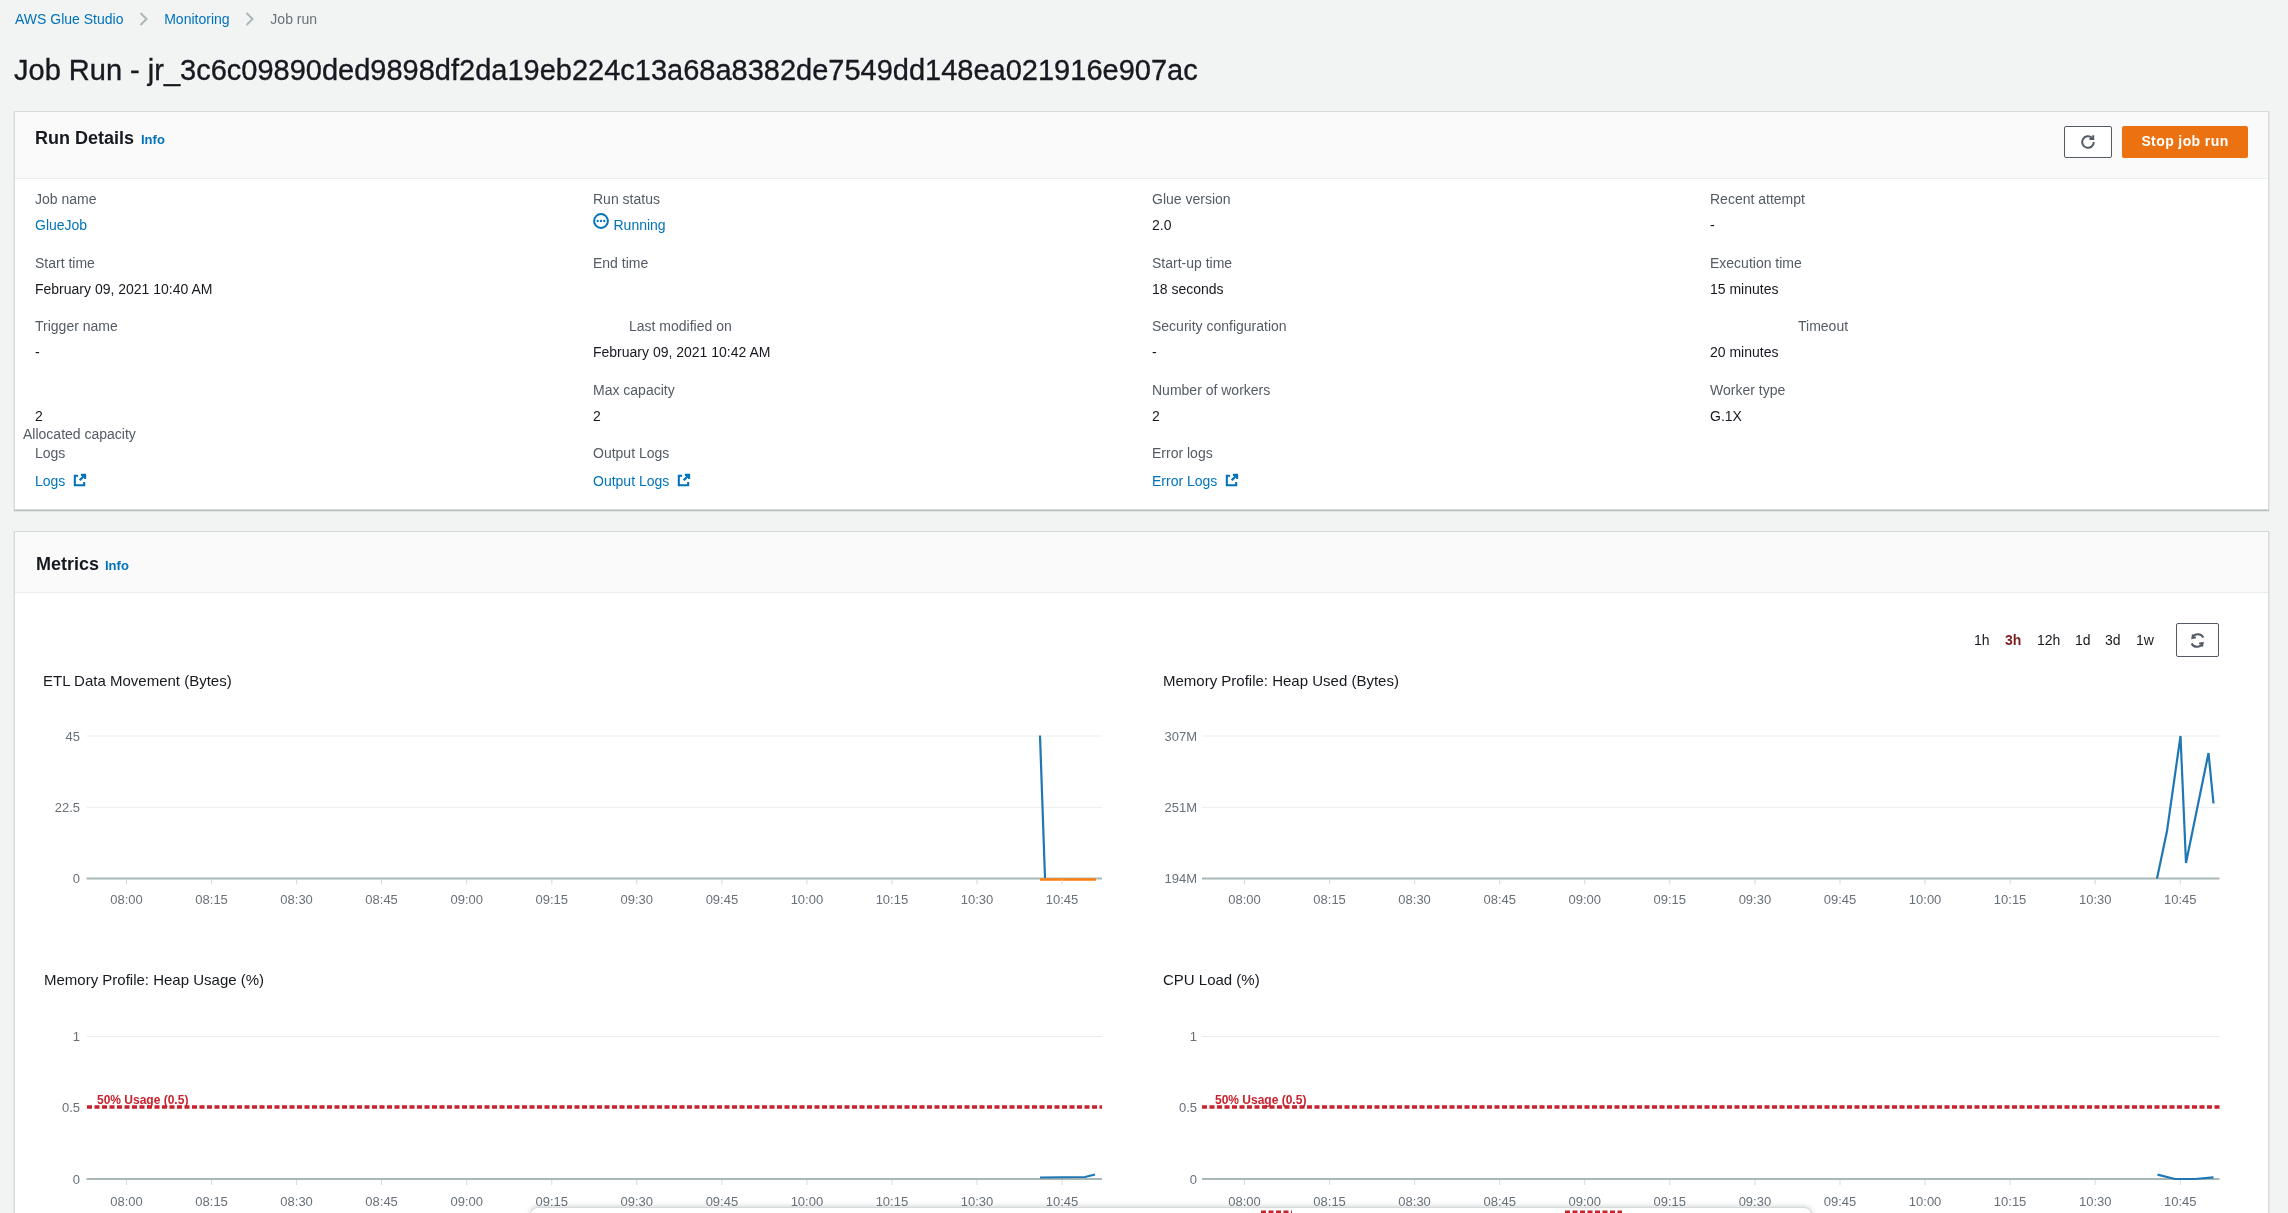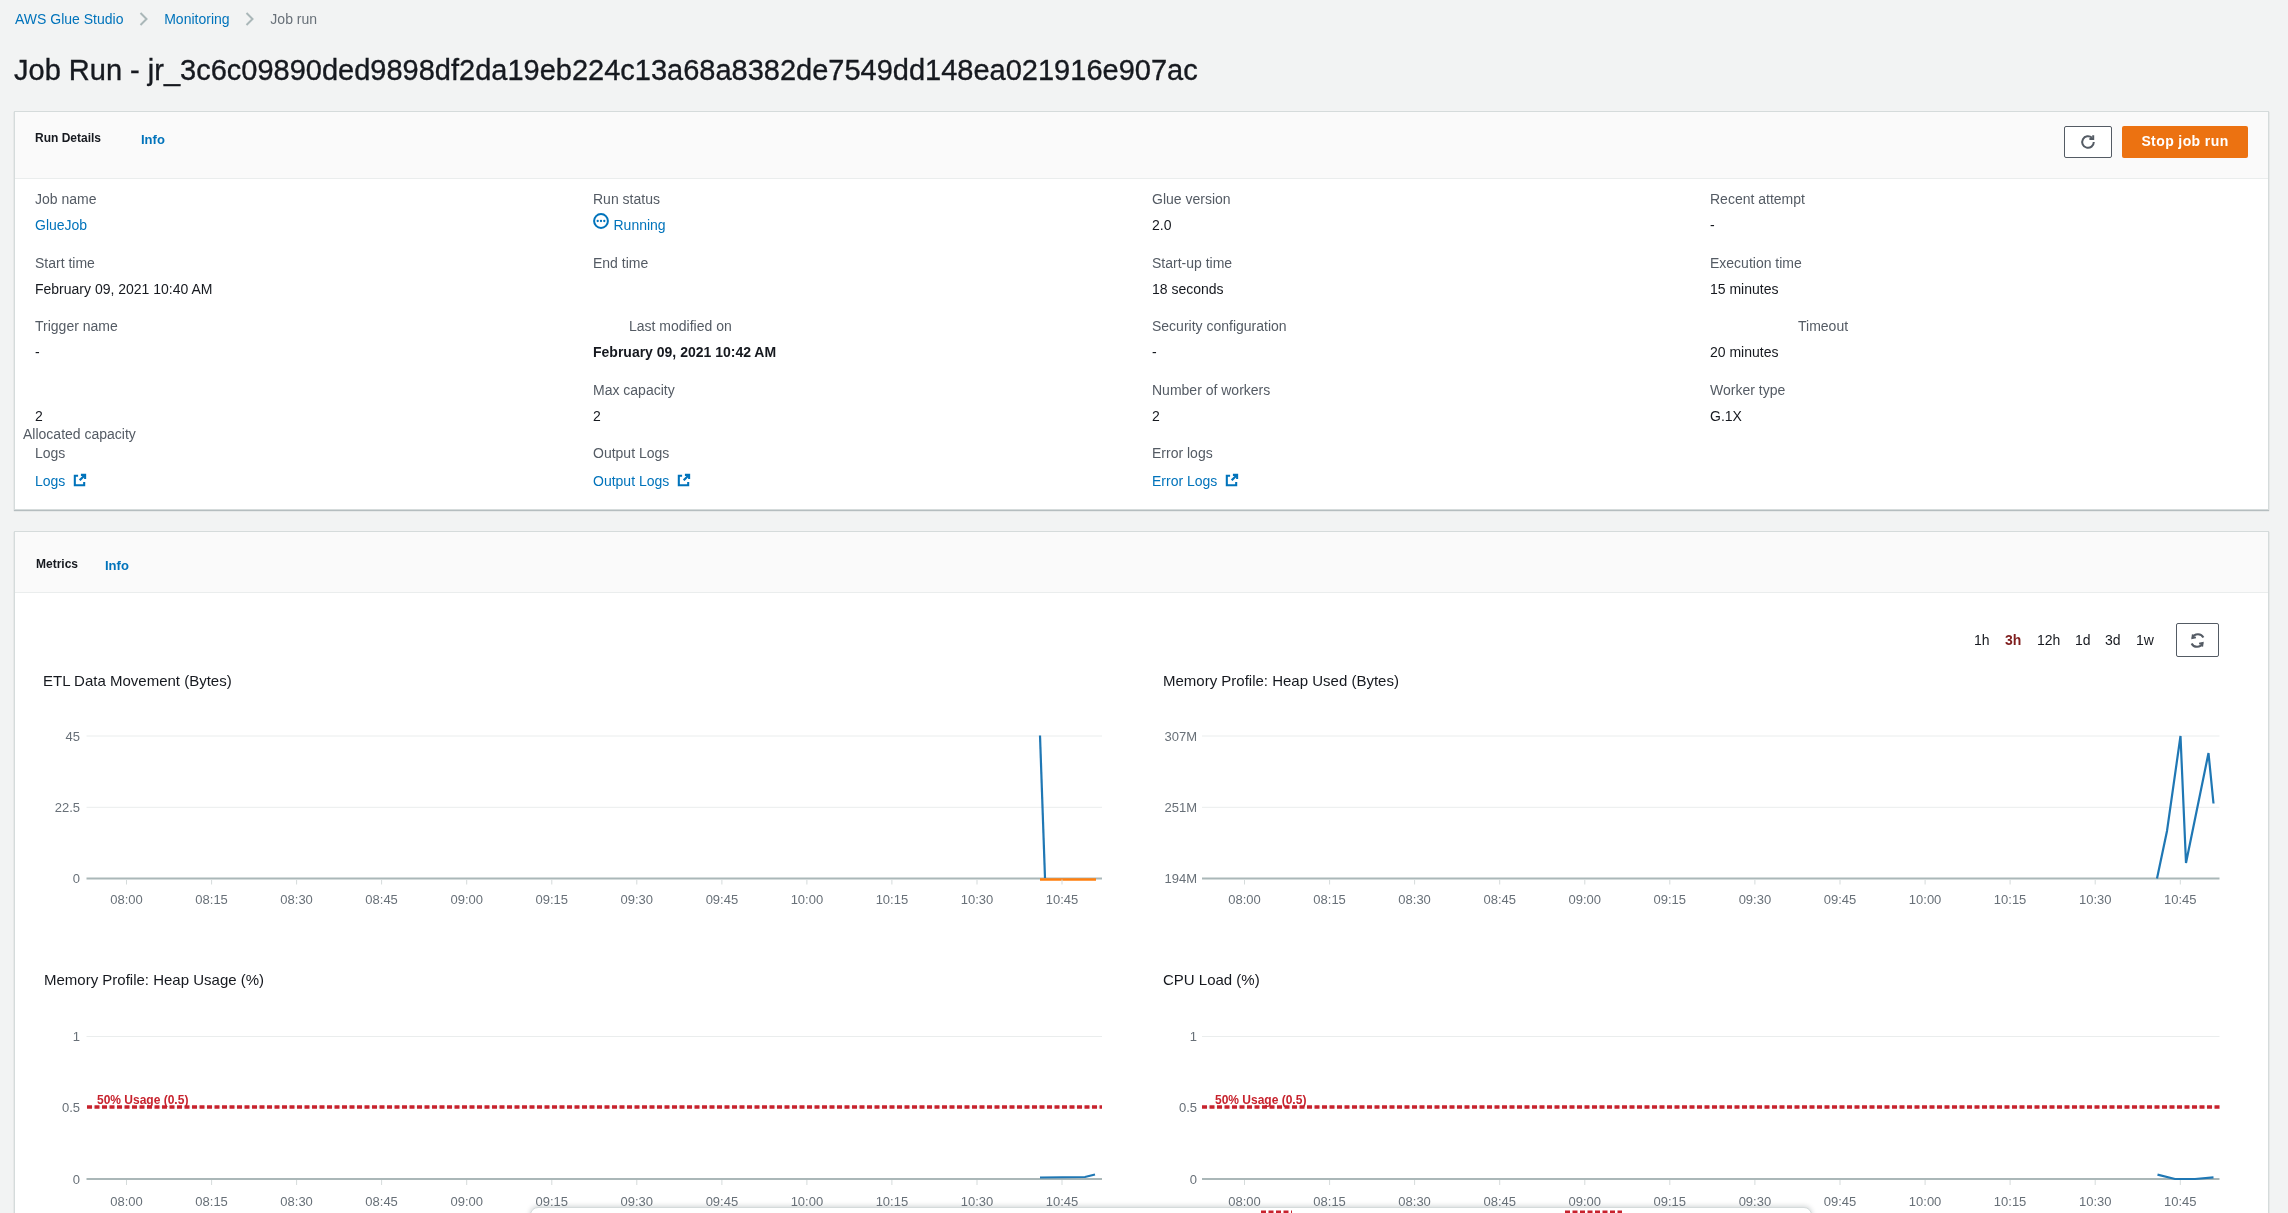--- a/index.html
+++ b/index.html
@@ -9,21 +9,21 @@
     background:#f2f3f3;
     font-family:"Liberation Sans", sans-serif;
     overflow:hidden;
   }
   .abs { position:absolute; }
   .lbl { position:absolute; font-size:14px; line-height:14px; color:#545b64; white-space:nowrap; }
   .val { position:absolute; font-size:14px; line-height:14px; color:#16191f; white-space:nowrap; }
   .link { color:#0073bb; text-decoration:none; }
   .panel { position:absolute; left:14px; width:2255px; background:#fff; border:1px solid #d5dbdb; box-shadow:0 1px 1px 0 rgba(0,28,36,.25); }
   .phead { position:absolute; left:0; right:0; top:0; background:#fafafa; border-bottom:1px solid #eaeded; }
-  .ptitle { position:absolute; font-size:12px; font-weight:bold; color:#16191f; line-height:18px; white-space:nowrap; }
+  .ptitle { position:absolute; font-size:18px; font-weight:bold; color:#16191f; line-height:18px; white-space:nowrap; }
   .info { position:absolute; font-size:13px; font-weight:bold; color:#0073bb; line-height:13px; text-decoration:none; }
   .ctitle { position:absolute; font-size:15px; line-height:15px; color:#16191f; white-space:nowrap; }
   .sel { position:absolute; font-size:14px; line-height:14px; color:#16191f; white-space:nowrap; }
 </style>
 </head>
 <body>
 
 <div class="abs" style="left:15px; top:12px; font-size:14px; line-height:14px; color:#16191f; white-space:nowrap;">
   <span class="link">AWS Glue Studio</span>
   <svg width="9" height="14" viewBox="0 0 9 14" style="margin:0 12px -2px 12px;">
@@ -73,21 +73,21 @@
 <div class="val" style="left:593px; top:217.5px;">
   <svg width="16" height="16" viewBox="0 0 16 16" style="position:absolute; left:0; top:-4.2px;">
     <circle cx="8" cy="8" r="6.9" fill="none" stroke="#0073bb" stroke-width="2"></circle>
     <circle cx="4.7" cy="8" r="1.15" fill="#0073bb"></circle>
       <circle cx="8" cy="8" r="1.15" fill="#0073bb"></circle>
       <circle cx="11.3" cy="8" r="1.15" fill="#0073bb"></circle>
   </svg><span class="link" style="margin-left:20.5px;">Running</span>
 </div>
 <div class="lbl" style="left:593px; top:256px;">End time</div>
 <div class="lbl" style="left:593px; top:319px;margin-left:36px;">Last modified on</div>
-<div class="val" style="left:593px; top:344.5px;font-weight:bold;">February 09, 2021 10:42 AM</div>
+<div class="val" style="left:593px; top:344.5px;">February 09, 2021 10:42 AM</div>
 <div class="lbl" style="left:593px; top:383px;">Max capacity</div>
 <div class="val" style="left:593px; top:408.5px;">2</div>
 <div class="lbl" style="left:593px; top:446px;">Output Logs</div>
 <div class="val" style="left:593px; top:472.5px;"><span class="link">Output Logs</span>
   <svg width="15" height="15" viewBox="0 0 16 16" style="margin-left:3px; vertical-align:-2.5px;">
       <path d="M6.5 3 H3 V13 H13 V9.5" fill="none" stroke="#0073bb" stroke-width="2.2"></path>
       <path d="M9.5 2 H14 V6.5" fill="none" stroke="#0073bb" stroke-width="2.2"></path>
       <path d="M13.6 2.4 L8.2 7.8" fill="none" stroke="#0073bb" stroke-width="2.4"></path>
     </svg>
 </div>

